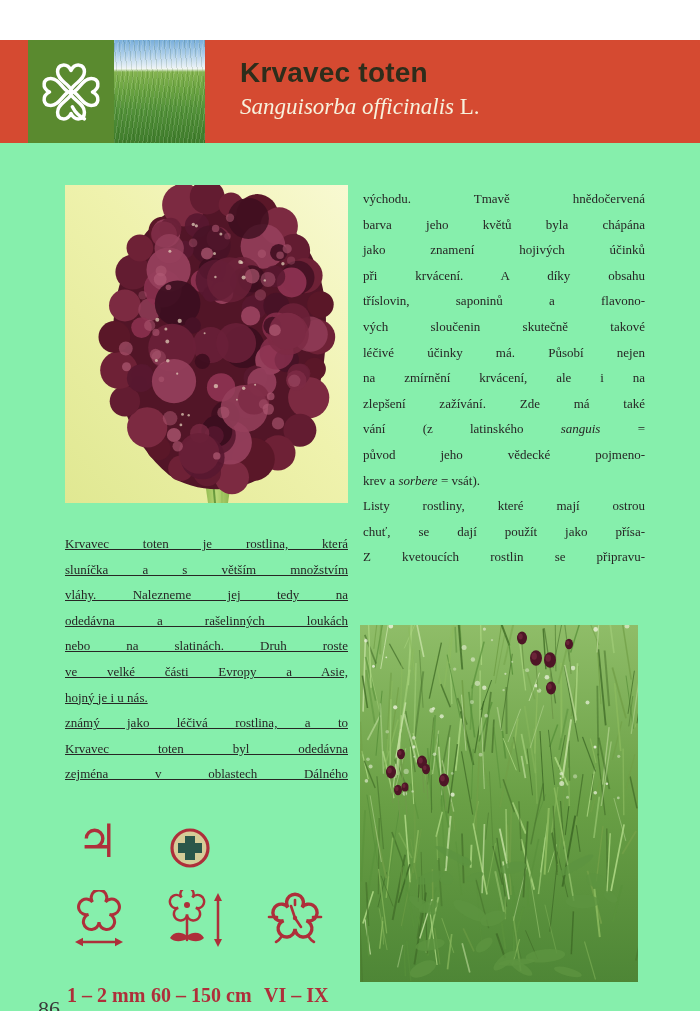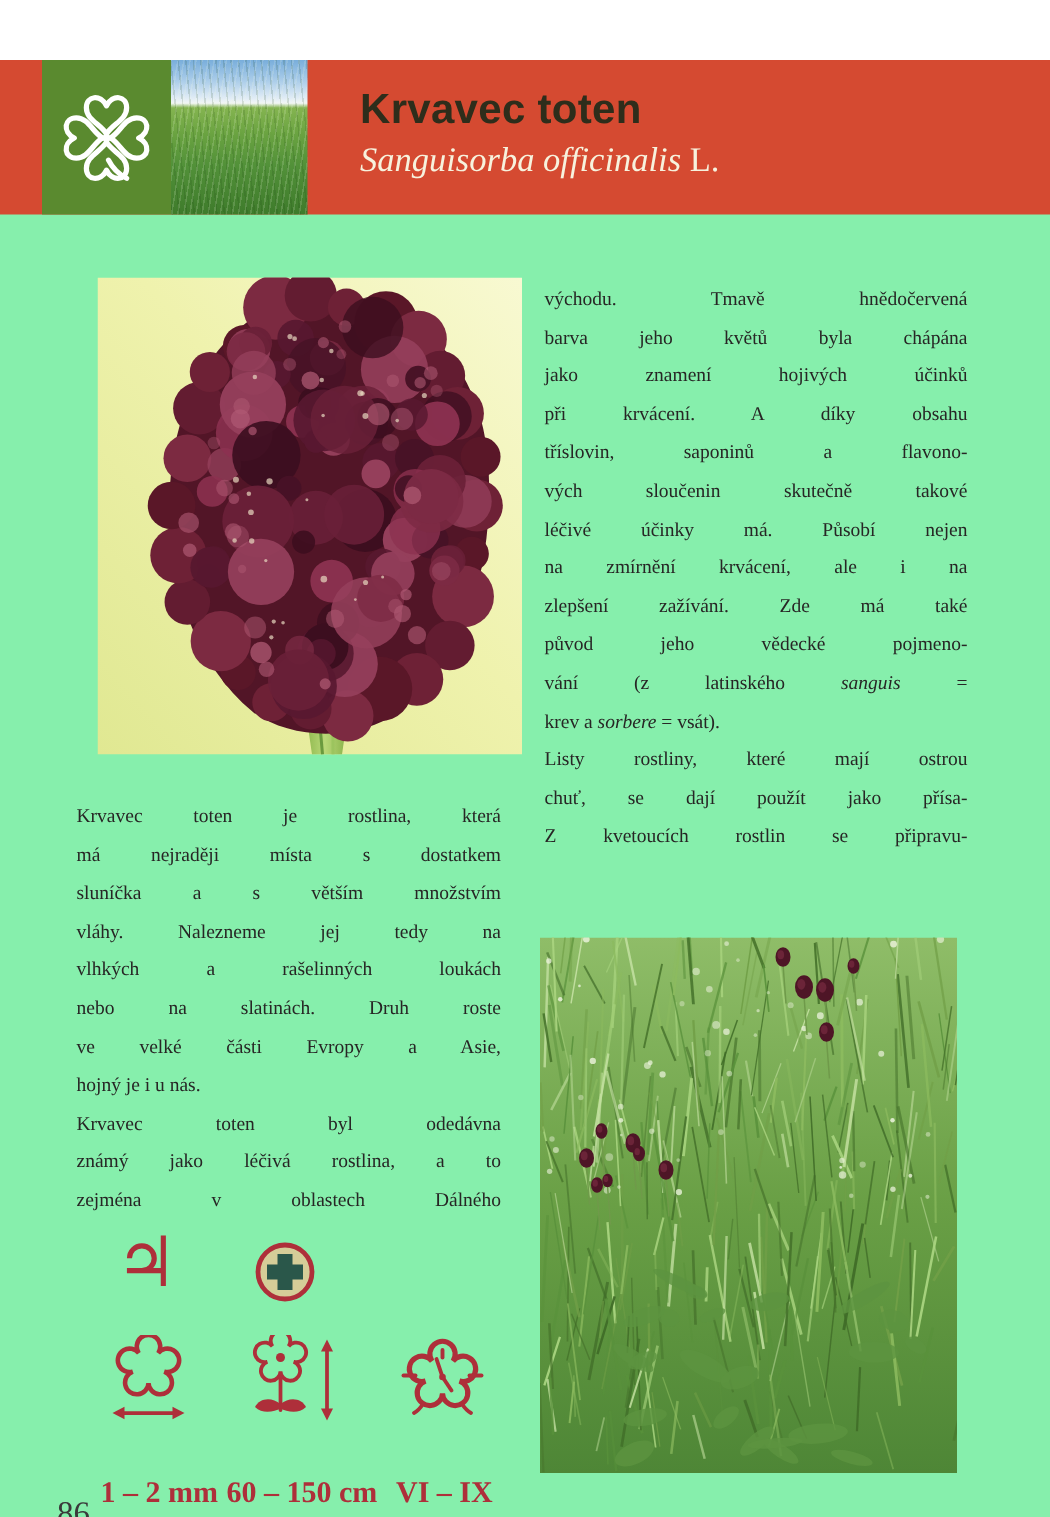--- a/index.html
+++ b/index.html
@@ -21,21 +21,21 @@
   .latin{position:absolute;left:240px;top:54px;font-size:23px;color:#f7f2dd;}
   .latin .it{font-style:italic;text-align:right;}
 
   
   .photo-closeup{position:absolute;left:65px;top:145px;width:283px;height:318px;}
   .photo-meadow{position:absolute;left:360px;top:585px;width:278px;height:357px;}
   .photo-closeup svg,.photo-meadow svg{display:block;}
 
   
   .textcol{position:absolute;color:#272625;font-size:13px;}
-  .leftcol{left:51px;top:491px;width:283px;}
+  .leftcol{left:65px;top:491px;width:283px;text-decoration:underline;}
   .rightcol{left:363px;top:146px;width:282px;}
   .tl{line-height:25.6px;text-align:justify;text-align-last:justify;white-space:normal;}
   .tl.last{text-align-last:left;}
   .tl i{font-style:italic;}
   .jupiter{position:absolute;left:77px;top:778px;font-family:"DejaVu Sans",sans-serif;
            font-size:46px;line-height:46px;color:#ae2f3a;font-weight:bold;}
   .med-icon{position:absolute;left:169px;top:787px;width:42px;height:42px;}
   .licon{position:absolute;}
   .licon-1{left:72px;top:850px;}
   .licon-2{left:166px;top:850px;}
@@ -680,43 +680,42 @@
         <ellipse cx="38" cy="165" rx="4" ry="5.2" fill="#4e1526"></ellipse>
         <ellipse cx="36.8" cy="163.8" rx="1.8" ry="2.4" fill="#6b2438"></ellipse>
         <line x1="45" y1="165.5" x2="47" y2="191.5" stroke="#6f9a4a" stroke-width="1"></line>
         <ellipse cx="45" cy="162" rx="3.5" ry="4.55" fill="#4e1526"></ellipse>
         <ellipse cx="43.95" cy="160.95" rx="1.575" ry="2.1" fill="#6b2438"></ellipse>
       </svg>
   </div>
 
   <div class="textcol leftcol">
       <div class="tl"><span>Krvavec toten je rostlina, která</span></div>
-      <div class="tl"><span>má nejraději místa s dostatkem</span></div>
       <div class="tl"><span>sluníčka a s větším množstvím</span></div>
       <div class="tl"><span>vláhy. Nalezneme jej tedy na</span></div>
-      <div class="tl"><span>vlhkých a rašelinných loukách</span></div>
+      <div class="tl"><span>odedávna a rašelinných loukách</span></div>
       <div class="tl"><span>nebo na slatinách. Druh roste</span></div>
       <div class="tl"><span>ve velké části Evropy a Asie,</span></div>
       <div class="tl last"><span>hojný je i u nás.</span></div>
+      <div class="tl"><span>známý jako léčivá rostlina, a to</span></div>
       <div class="tl"><span>Krvavec toten byl odedávna</span></div>
-      <div class="tl"><span>známý jako léčivá rostlina, a to</span></div>
       <div class="tl"><span>zejména v oblastech Dálného</span></div>
     </div>
   <div class="textcol rightcol">
       <div class="tl"><span>východu. Tmavě hnědočervená</span></div>
       <div class="tl"><span>barva jeho květů byla chápána</span></div>
       <div class="tl"><span>jako znamení hojivých účinků</span></div>
       <div class="tl"><span>při krvácení. A díky obsahu</span></div>
       <div class="tl"><span>tříslovin, saponinů a flavono-</span></div>
       <div class="tl"><span>vých sloučenin skutečně takové</span></div>
       <div class="tl"><span>léčivé účinky má. Působí nejen</span></div>
       <div class="tl"><span>na zmírnění krvácení, ale i na</span></div>
       <div class="tl"><span>zlepšení zažívání. Zde má také</span></div>
+      <div class="tl"><span>vání (z latinského </span><i>sanguis</i><span> =</span></div>
       <div class="tl"><span>původ jeho vědecké pojmeno-</span></div>
-      <div class="tl"><span>vání (z latinského </span><i>sanguis</i><span> =</span></div>
       <div class="tl last"><span>krev a </span><i>sorbere</i><span> = vsát).</span></div>
       <div class="tl"><span>Listy rostliny, které mají ostrou</span></div>
       <div class="tl"><span>chuť, se dají použít jako přísa-</span></div>
       <div class="tl"><span>Z kvetoucích rostlin se připravu-</span></div>
     </div>
 
   <div class="jupiter">♃</div>
 
   <div class="med-icon">
     <svg width="42" height="42" viewBox="0 0 42 42">

